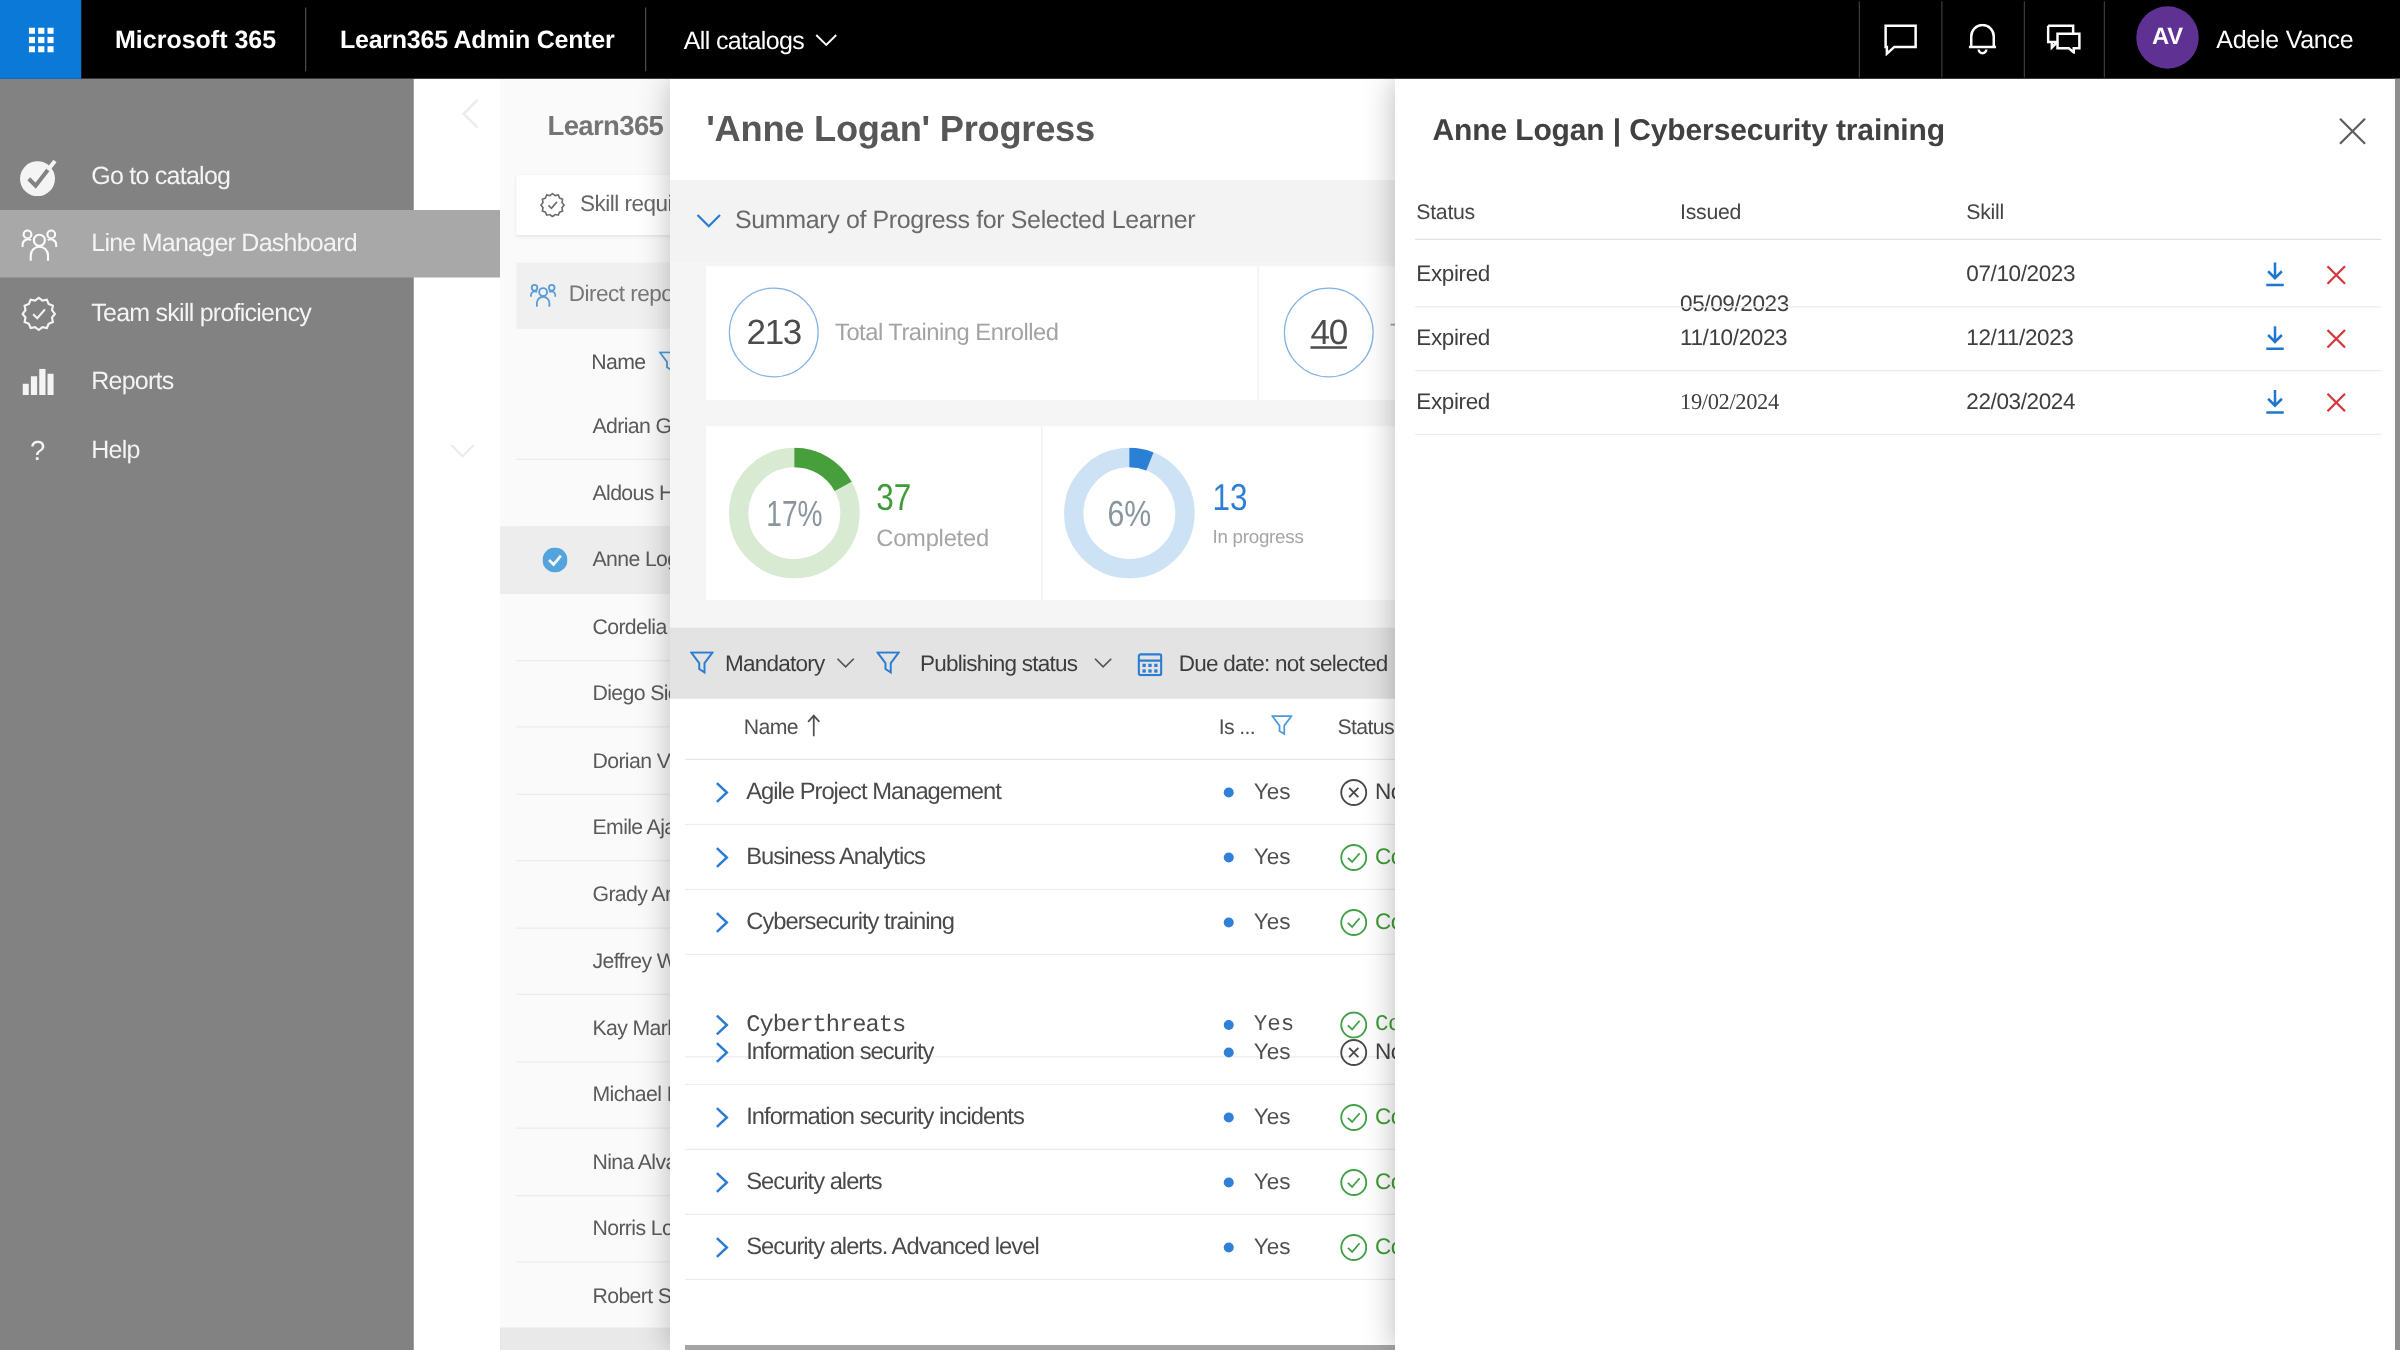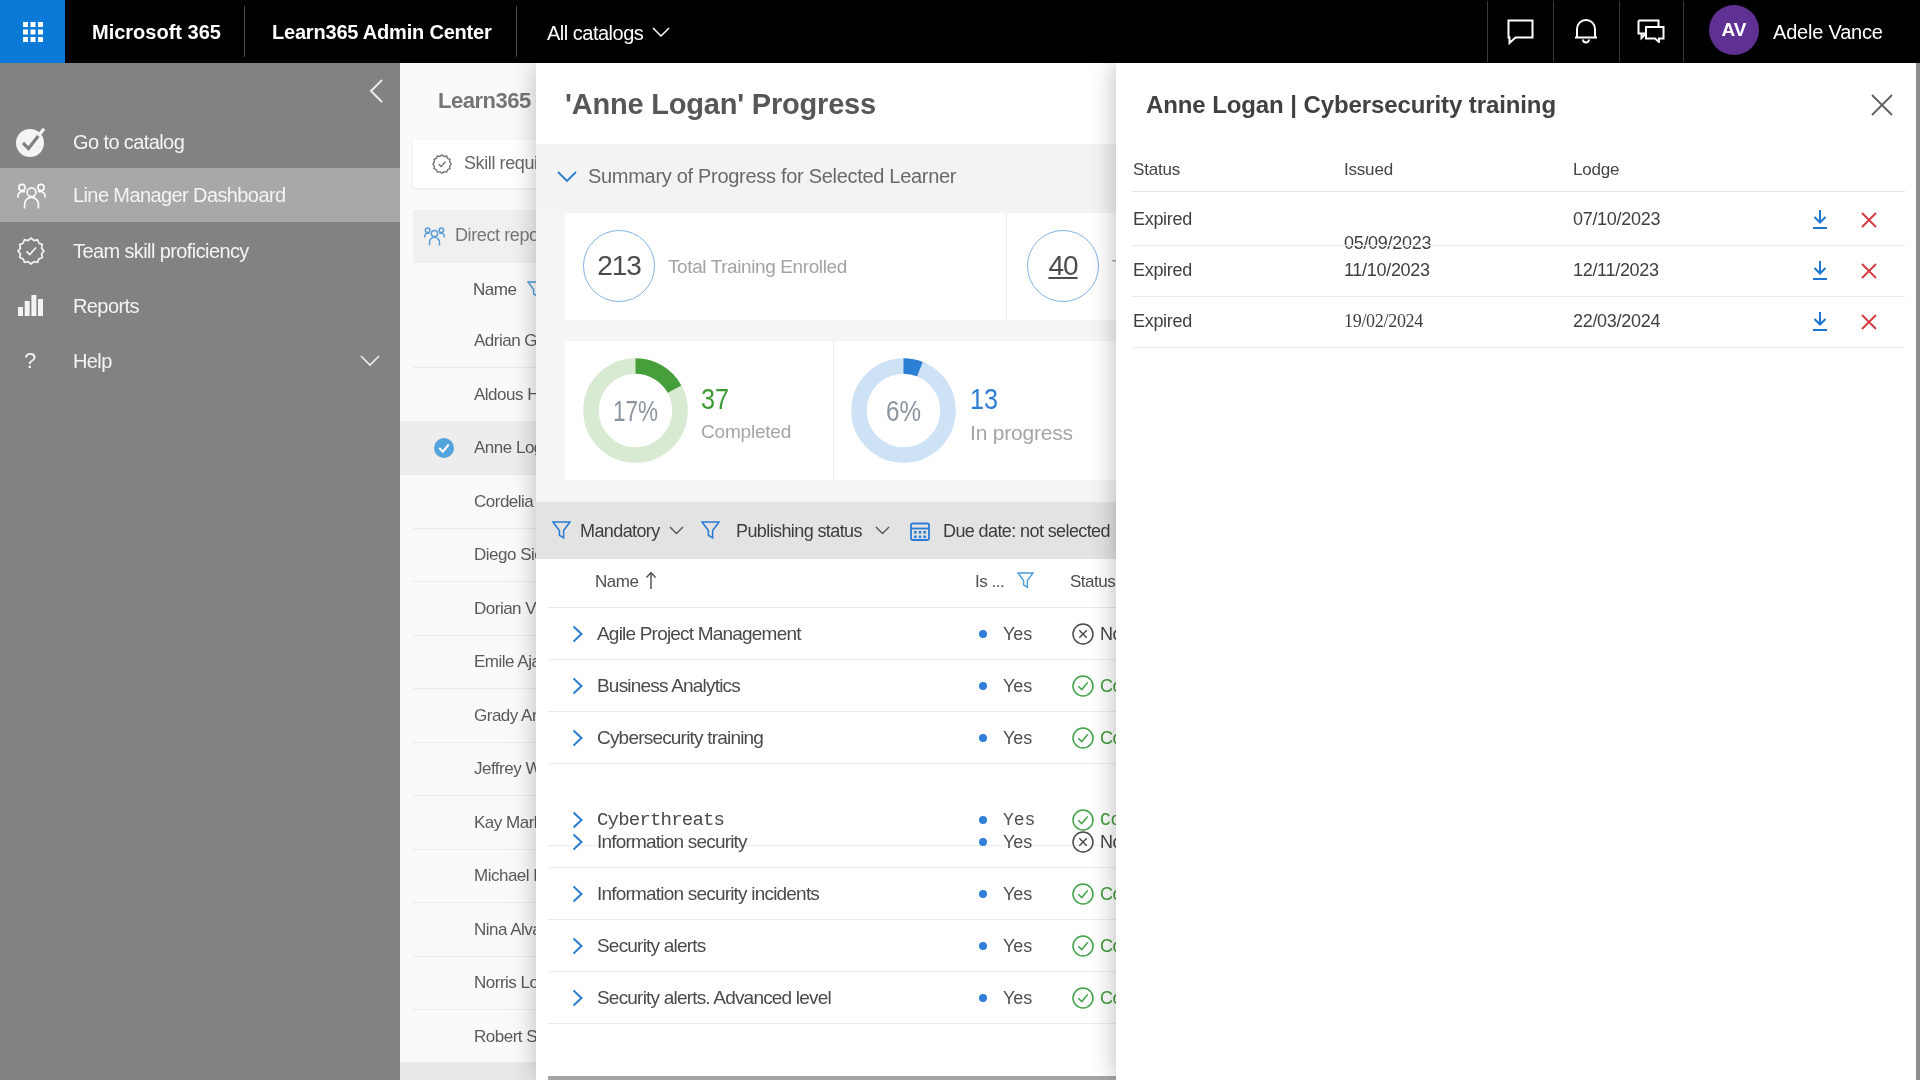--- a/index.html
+++ b/index.html
@@ -11,21 +11,21 @@
   #topbar { position:absolute; left:0; top:0; width:1920px; height:63px; background:#000; z-index:50; }
   #waffle { position:absolute; left:0; top:0; width:65px; height:63px; background:#0b79d7; }
   #waffle svg { position:absolute; left:23px; top:22px; }
   .tb-txt { position:absolute; color:#fff; white-space:nowrap; }
   .tb-sep { position:absolute; top:6px; height:51px; width:1px; background:#4a4a4a; }
   .tb-sep2 { position:absolute; top:1px; height:61px; width:1px; background:#3a3a3a; }
   #avatar { position:absolute; left:1709px; top:5px; width:50px; height:50px; border-radius:50%;
             background:#5e3193; color:#fff; font-size:19px; font-weight:700; text-align:center; line-height:50px; }
 
   
-  #sidebar { position:absolute; left:0; top:63px; width:400px; height:1017px; background:#828282; z-index:10; }
+  #sidebar { position:absolute; left:0; top:63px; width:331px; height:1017px; background:#828282; z-index:10; }
   .sb-item { position:absolute; left:0; width:400px; height:54px; color:#f4f4f4; }
   .sb-item .lbl { position:absolute; left:73px; top:50%; transform:translateY(-50%); font-size:20px; letter-spacing:-0.6px; white-space:nowrap; }
   .sb-item svg { position:absolute; }
   #sb-hl { position:absolute; left:0; top:105px; width:400px; height:54px; background:#a8a8a8; }
 
   
   #mainbg { position:absolute; left:400px; top:63px; width:1520px; height:1017px; background:#fafafa; z-index:1; overflow:hidden; }
   #mb-title { position:absolute; left:38px; top:25px; font-size:22px; font-weight:700; letter-spacing:-0.5px; color:#757575; }
   #mb-skill { position:absolute; left:13px; top:77px; width:220px; height:48px; background:#fff; border-radius:2px; box-shadow:0 1px 3px rgba(0,0,0,0.08); }
   #mb-direct { position:absolute; left:13px; top:147px; width:220px; height:53px; background:#f0f0f0; }
@@ -274,21 +274,21 @@
       <div style="position:absolute; left:136px; top:41px; font-size:30px; color:#3e9b35; transform:scaleX(0.84); transform-origin:0 0;">37</div>
       <div style="position:absolute; left:136px; top:80px; font-size:19px; letter-spacing:-0.2px; color:#a5a5a5;">Completed</div>
       <div style="position:absolute; left:268px; top:0; width:1px; height:139px; background:#efefef;"></div>
 
       <svg class="abs" style="left:286px; top:17px;" width="105" height="105" viewBox="0 0 105 105">
         <circle cx="52.5" cy="52.5" r="44.5" fill="none" stroke="#cee2f5" stroke-width="15.5"></circle>
         <circle cx="52.5" cy="52.5" r="44.5" fill="none" stroke="#2b7fd4" stroke-width="15.5" stroke-dasharray="16.78 262.7" transform="rotate(-90 52.5 52.5)"></circle>
         <text x="52.5" y="63" text-anchor="middle" font-size="29" fill="#8b95a0" font-family="Liberation Sans, sans-serif" textLength="35" lengthAdjust="spacingAndGlyphs">6%</text>
       </svg>
       <div style="position:absolute; left:405px; top:41px; font-size:30px; color:#2e7fd5; transform:scaleX(0.84); transform-origin:0 0;">13</div>
-      <div style="position:absolute; left:405px; top:80px; font-size:21px; letter-spacing:-0.2px; color:#a5a5a5;">In progress</div>
+      <div style="position:absolute; left:405px; top:80px; font-size:15px; letter-spacing:-0.2px; color:#a5a5a5;">In progress</div>
     </div>
   </div>
 
   <div id="mp-filter">
     <svg class="abs" style="left:16px; top:19px;" width="19" height="19" viewBox="0 0 18 18">
         <path d="M1 1 H17 L11 9 V16 L7 13.5 V9 Z" fill="none" stroke="#2b7cd3" stroke-width="1.5"></path>
       </svg>
     <span class="flt-txt" style="left:44px;">Mandatory</span>
     <svg class="abs" style="left:133px; top:24px;" width="15" height="9" viewBox="0 0 15 9">
         <path d="M1 1 L7.5 7.5 L14 1" fill="none" stroke="#555" stroke-width="1.4"></path>
@@ -435,21 +435,21 @@
 </div>
 
 <div id="rightpanel">
   <div id="rp-title">Anne Logan | Cybersecurity training</div>
   <svg class="abs" style="left:755px; top:31px;" width="22" height="22" viewBox="0 0 22 22">
       <path d="M1 1 L21 21 M21 1 L1 21" stroke="#5f5f5f" stroke-width="1.8"></path>
     </svg>
 
   <div class="rp-h" style="left:17px;">Status</div>
   <div class="rp-h" style="left:228px;">Issued</div>
-  <div class="rp-h" style="left:457px;">Lodge</div>
+  <div class="rp-h" style="left:457px;">Skill</div>
   <div class="rp-sep" style="top:128px; background:#e3e3e3;"></div>
 
   <div class="rp-cell" style="left:17px; top:146px;">Expired</div>
   <div class="rp-cell" style="left:228px; top:146px;margin-top:24px;">05/09/2023</div>
   <div class="rp-cell" style="left:457px; top:146px;">07/10/2023</div>
   <svg class="abs" style="left:694px; top:146px;" width="20" height="21" viewBox="0 0 20 21">
     <path d="M10 1 V13 M4.5 8 L10 13.5 L15.5 8" fill="none" stroke="#1f76cf" stroke-width="2"></path>
     <line x1="3" y1="19" x2="17" y2="19" stroke="#1f76cf" stroke-width="2"></line>
   </svg>
   <svg class="abs" style="left:745px; top:149px;" width="16" height="16" viewBox="0 0 16 16">

